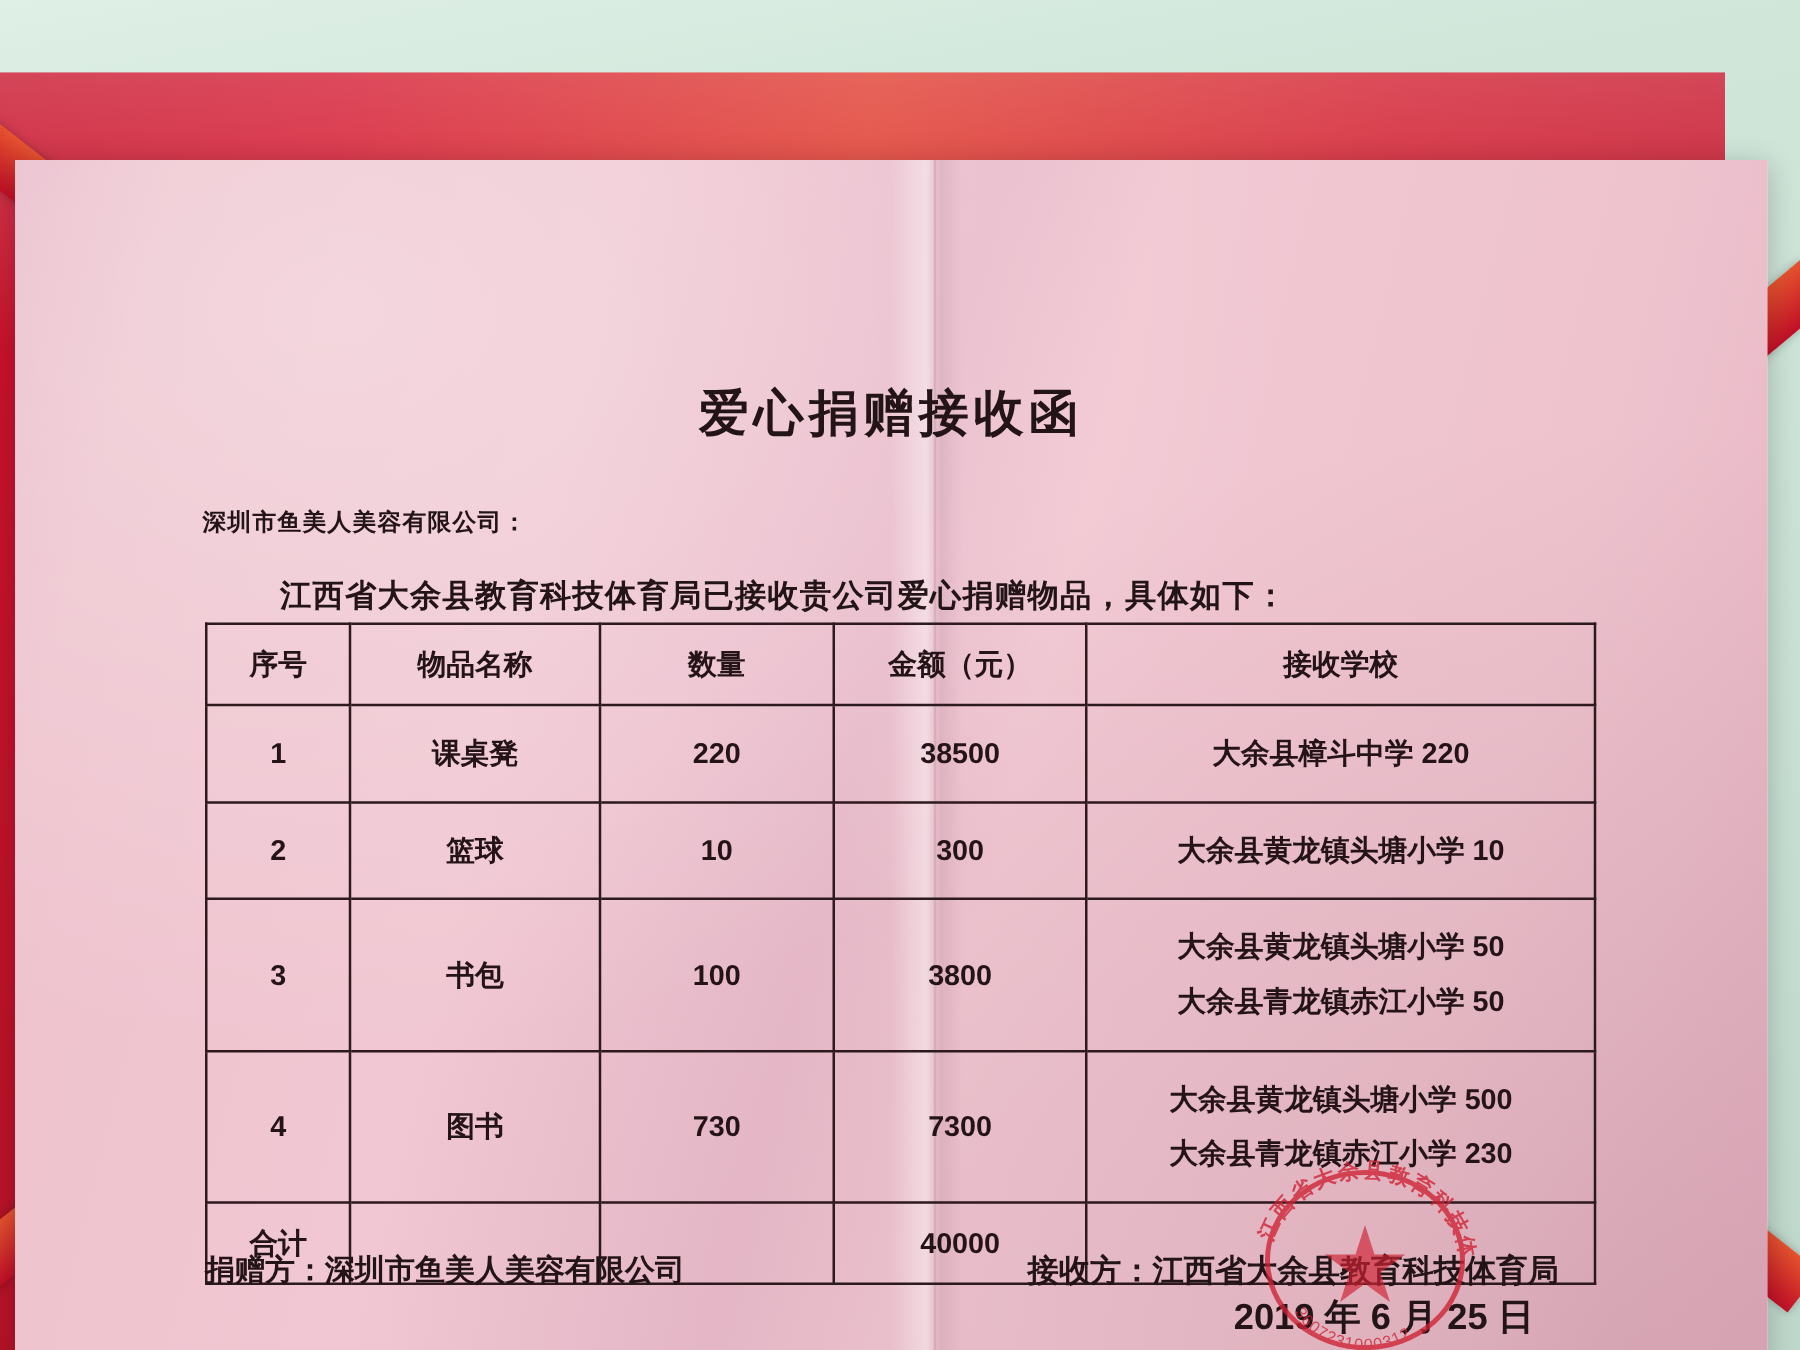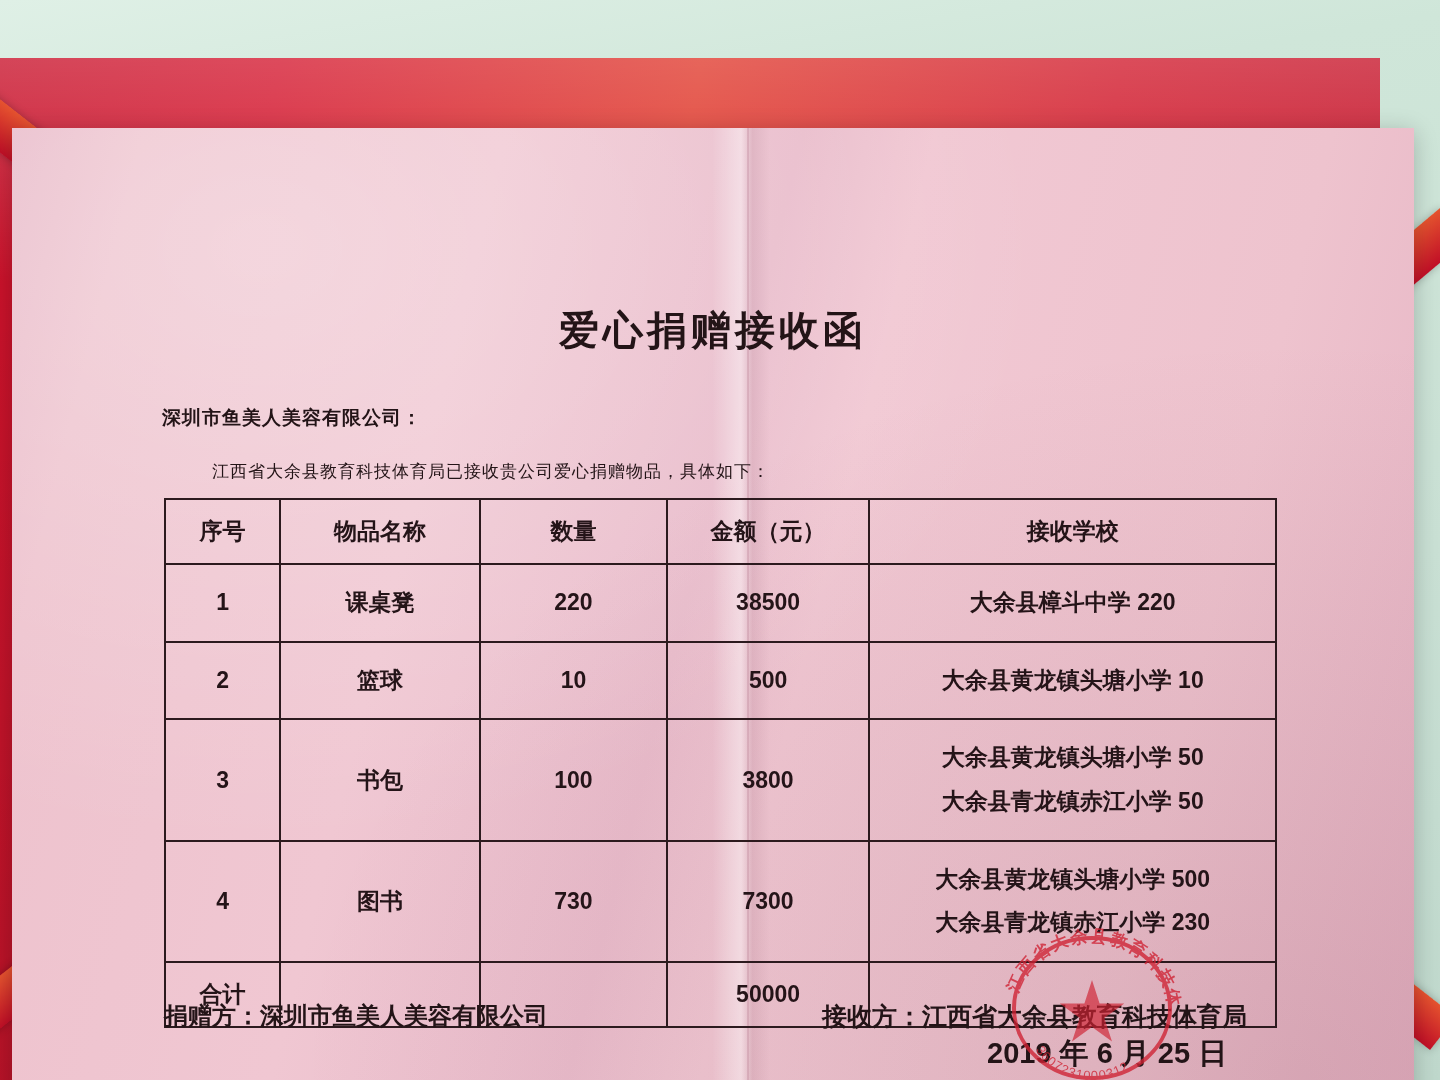--- a/index.html
+++ b/index.html
@@ -141,23 +141,23 @@
     top: 277px;
     left: 150px;
     font-size: 19px;
     font-weight: bold;
     letter-spacing: 1px;
     font-family: "Liberation Sans", "DejaVu Sans", sans-serif;
   }
   .intro {
     position: absolute;
     top: 332px;
-    left: 200px;
-    font-size: 17px;
-    font-weight: normal;
+    left: 212px;
+    font-size: 25px;
+    font-weight: bold;
     letter-spacing: 1px;
     font-family: "Liberation Sans", "DejaVu Sans", sans-serif;
   }
 
   
   .tbl-wrap {
     position: absolute;
     top: 370px;
     left: 152px;
     width: 1113px;
@@ -267,21 +267,21 @@
                 <td>220</td>
                 <td>38500</td>
                 <td>
                   <div class="school-line">大余县樟斗中学 220</div>
                 </td>
               </tr>
               <tr>
                 <td>2</td>
                 <td>篮球</td>
                 <td>10</td>
-                <td>500</td>
+                <td>300</td>
                 <td>
                   <div class="school-line">大余县黄龙镇头塘小学 10</div>
                 </td>
               </tr>
               <tr>
                 <td>3</td>
                 <td>书包</td>
                 <td>100</td>
                 <td>3800</td>
                 <td>
@@ -296,21 +296,21 @@
                 <td>7300</td>
                 <td>
                   <div class="school-line">大余县黄龙镇头塘小学 500</div>
                   <div class="school-line">大余县青龙镇赤江小学 230</div>
                 </td>
               </tr>
               <tr>
                 <td class="total-label">合计</td>
                 <td class="empty-cell"></td>
                 <td class="empty-cell"></td>
-                <td>50000</td>
+                <td>40000</td>
                 <td class="empty-cell"></td>
               </tr>
             </tbody>
           </table>
         </div>
 
         <div class="donor">捐赠方：深圳市鱼美人美容有限公司</div>
         <div class="receiver">接收方：江西省大余县教育科技体育局</div>
         <div class="rec-date">2019 年 6 月 25 日</div>
 

